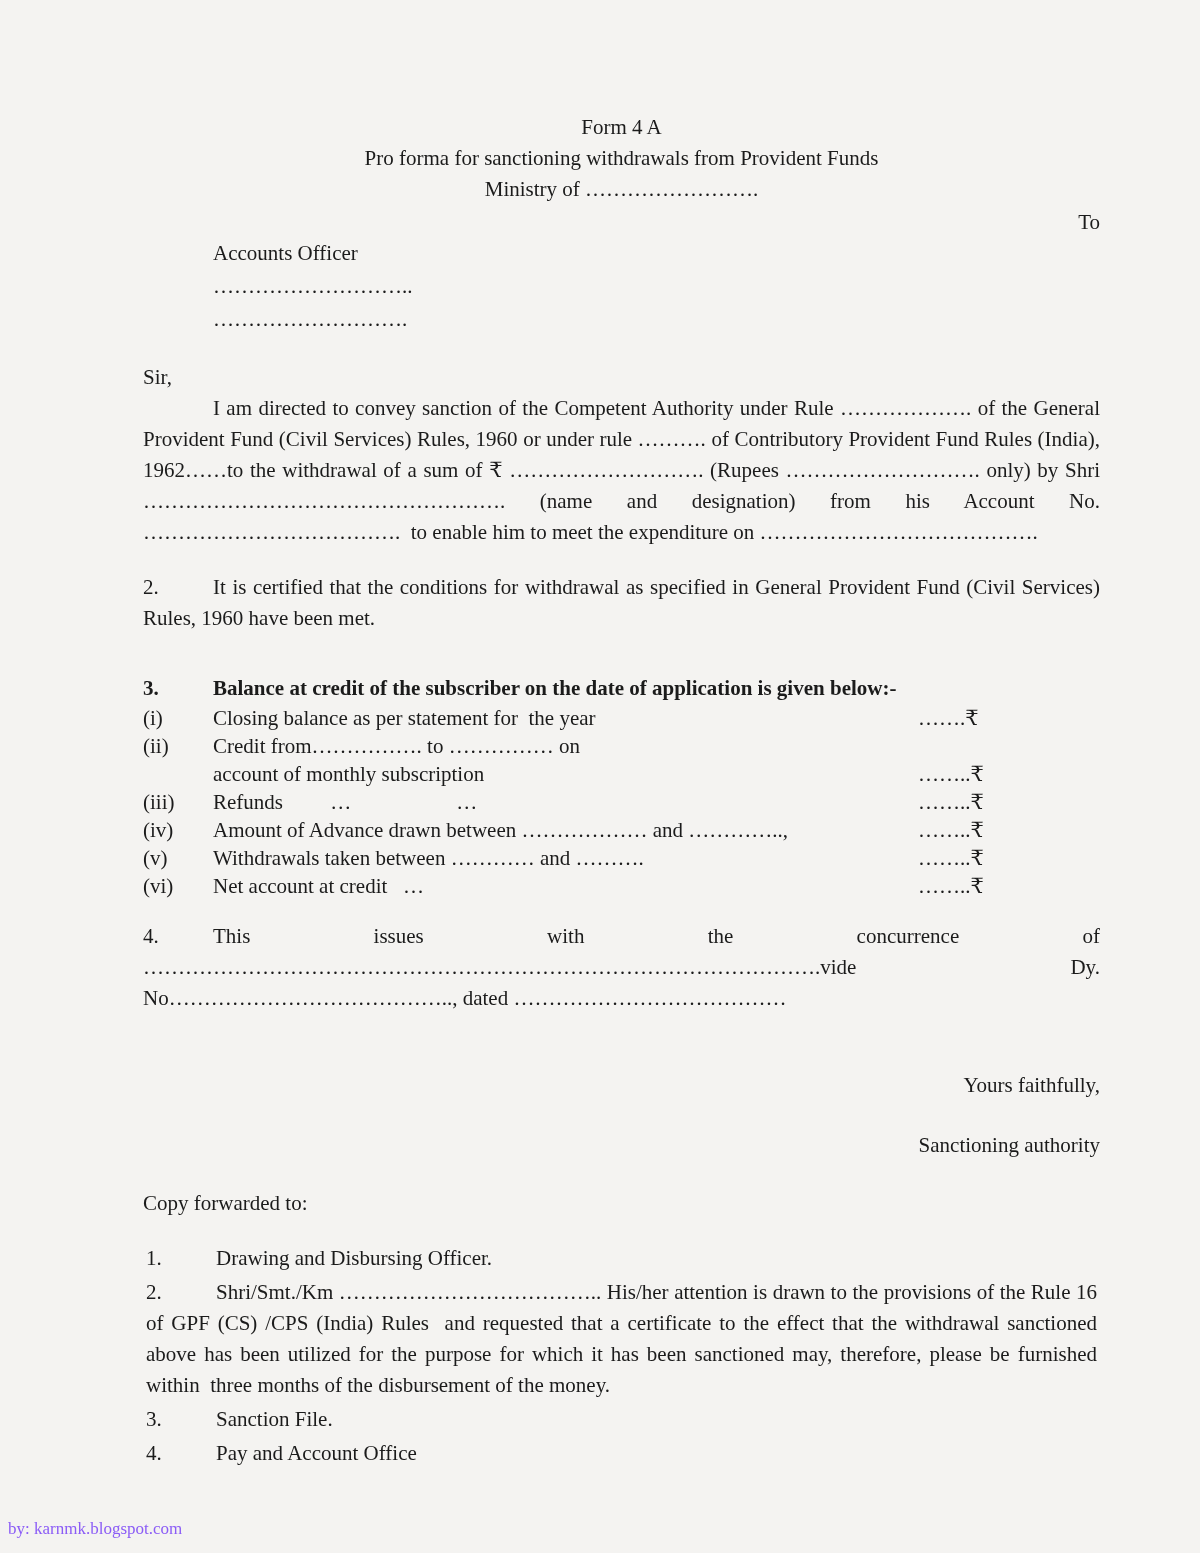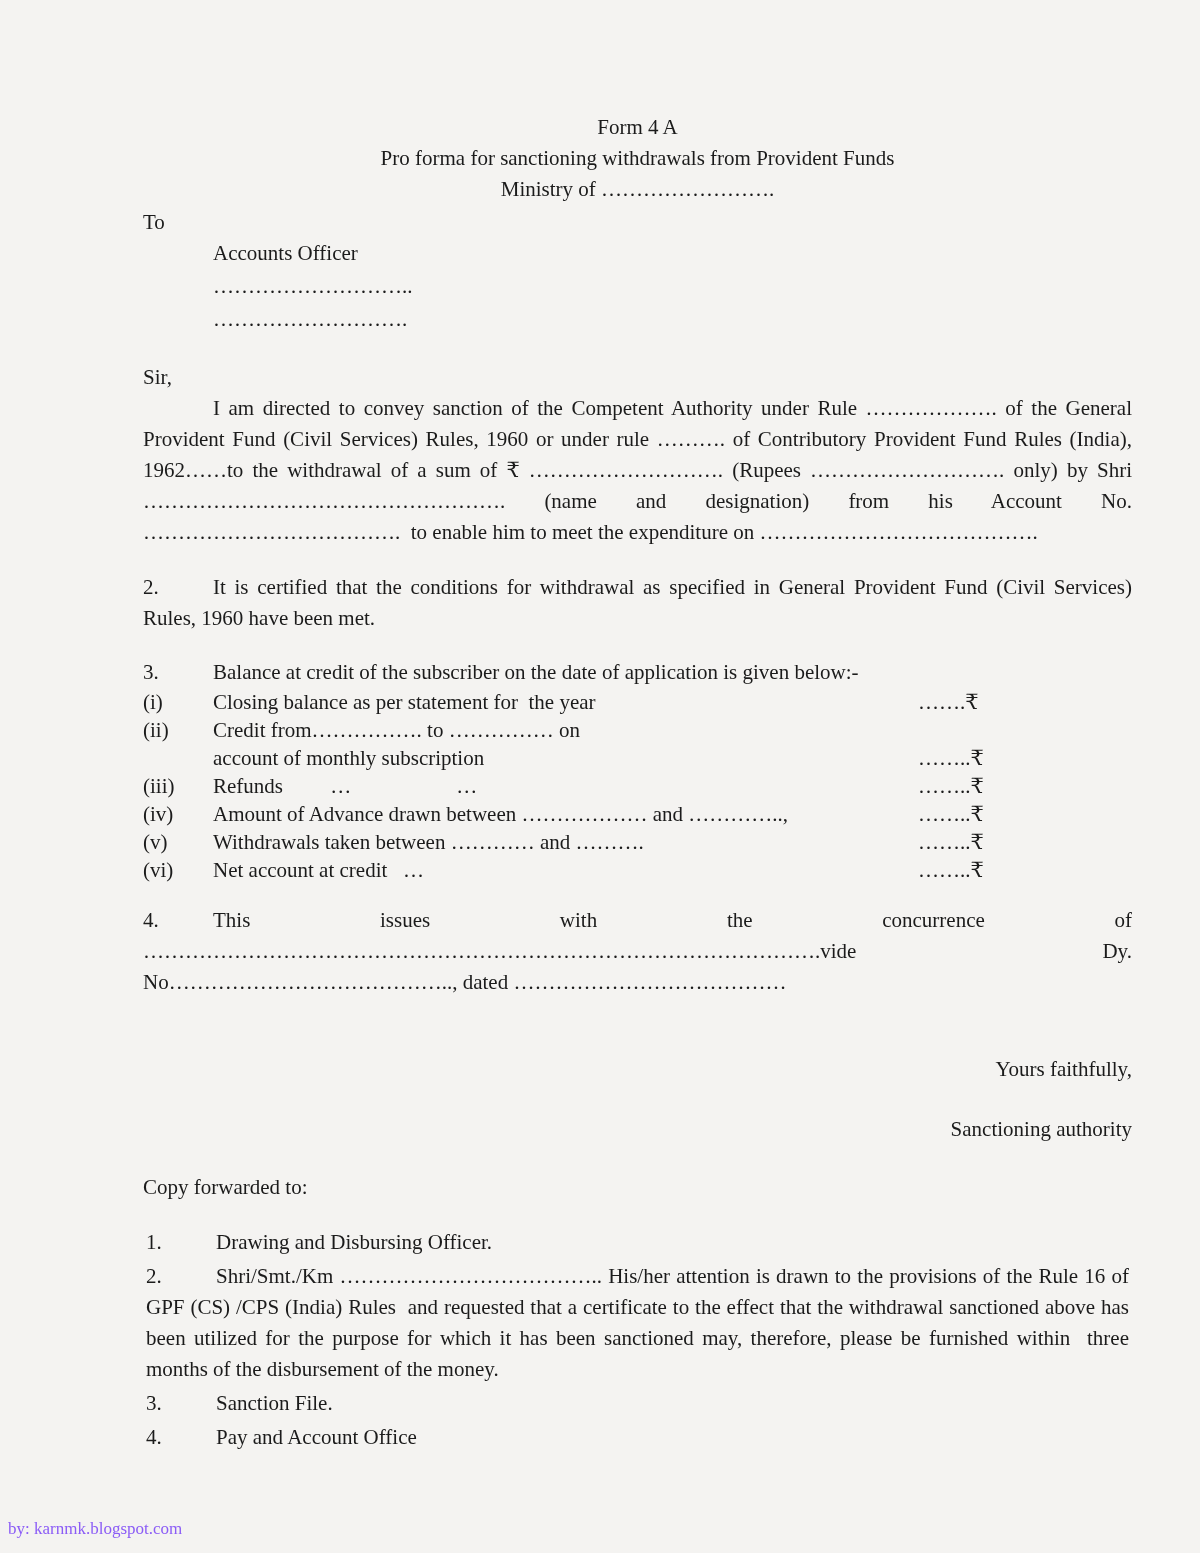--- a/index.html
+++ b/index.html
@@ -7,40 +7,40 @@
     width: 1200px; height: 1553px;
     background: #f4f3f1;
     font-family: "Liberation Serif", "DejaVu Serif", serif;
     color: #1b1b1b;
     position: relative;
     overflow: hidden;
   }
   .page {
     position: absolute; inset: 0;
     box-sizing: border-box;
-    padding: 112px 68px 0 143px;
+    padding: 112px 100px 0 143px;
     font-size: 21px;
     line-height: 31px;
   }
   .header { text-align: center; }
   .header div { white-space: pre-wrap; }
-  .addr-to { margin-top: 2px; }
+  .addr-to { margin-top: 2px; text-align: right; }
   .addr-line { margin-left: 70px; white-space: pre-wrap; }
   .addr-gap { margin-top: 2px; }
   .salutation { margin-top: 27px; }
   p { margin: 0; }
   .body-para {
     text-indent: 70px;
     text-align: justify;
     white-space: pre-wrap;
   }
   .clause { text-align: justify; margin-top: 24px; }
   .clause .num { display: inline-block; width: 70px; text-indent: 0; }
   .clause .txt { white-space: pre-wrap; }
-  .clause3 { margin-top: 23px; }
+  .clause3 { margin-top: 39px; font-weight: bold; }
   .clause4 { margin-top: 21px; }
   .balance { line-height: 28px; }
   .bl-line { position: relative; }
   .bl-line .num { display: inline-block; width: 70px; }
   .bl-line .txt { white-space: pre-wrap; }
   .bl-line .amt { position: absolute; left: 775px; top: 0; white-space: pre; }
   .sig-yours { text-align: right; margin-top: 56px; }
   .sig-auth { text-align: right; margin-top: 29px; }
   .copy-title { margin-top: 27px; }
   .copy-list { margin-top: 24px; }

